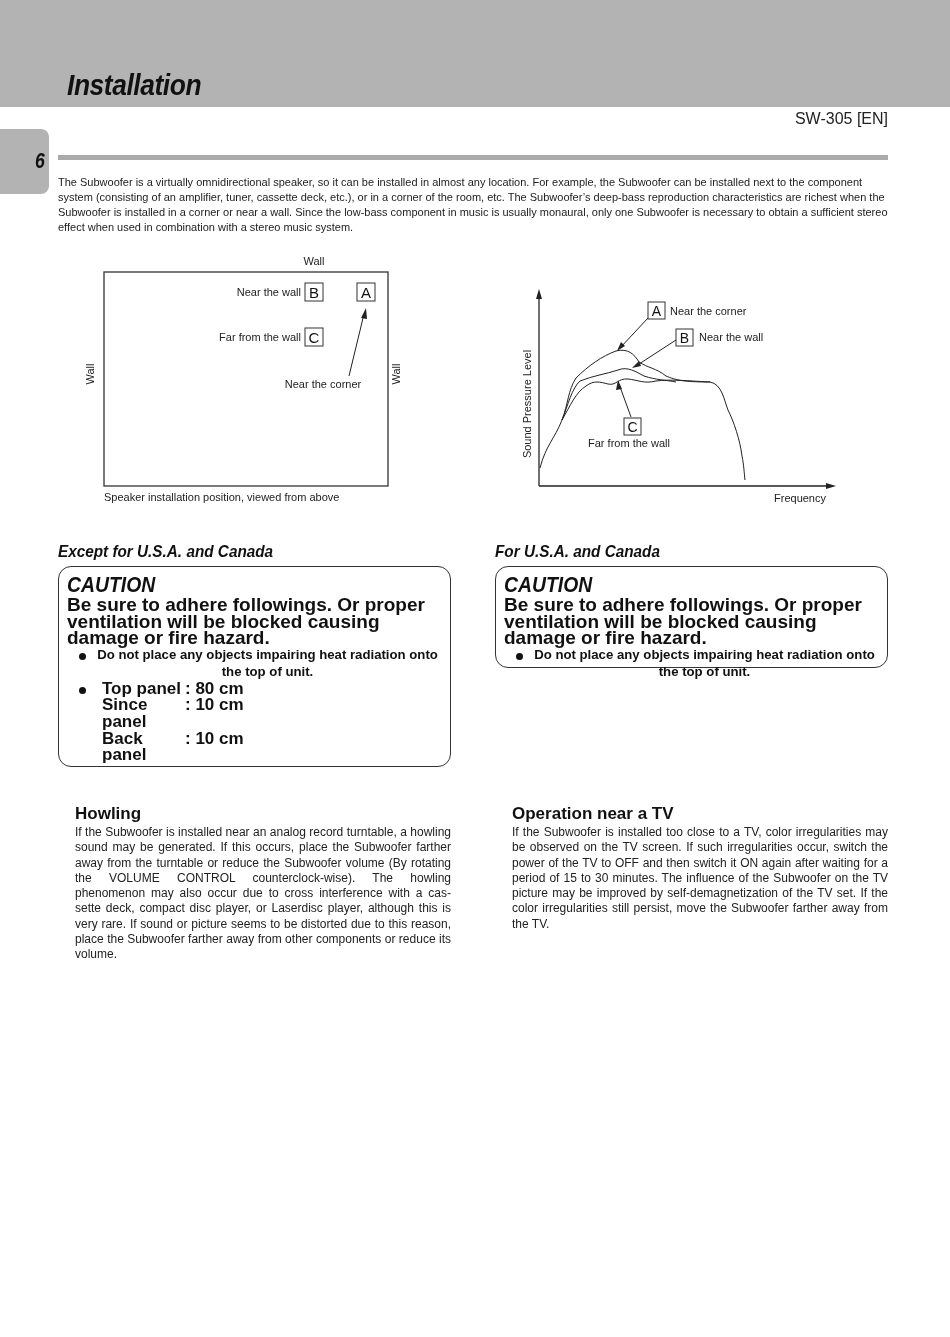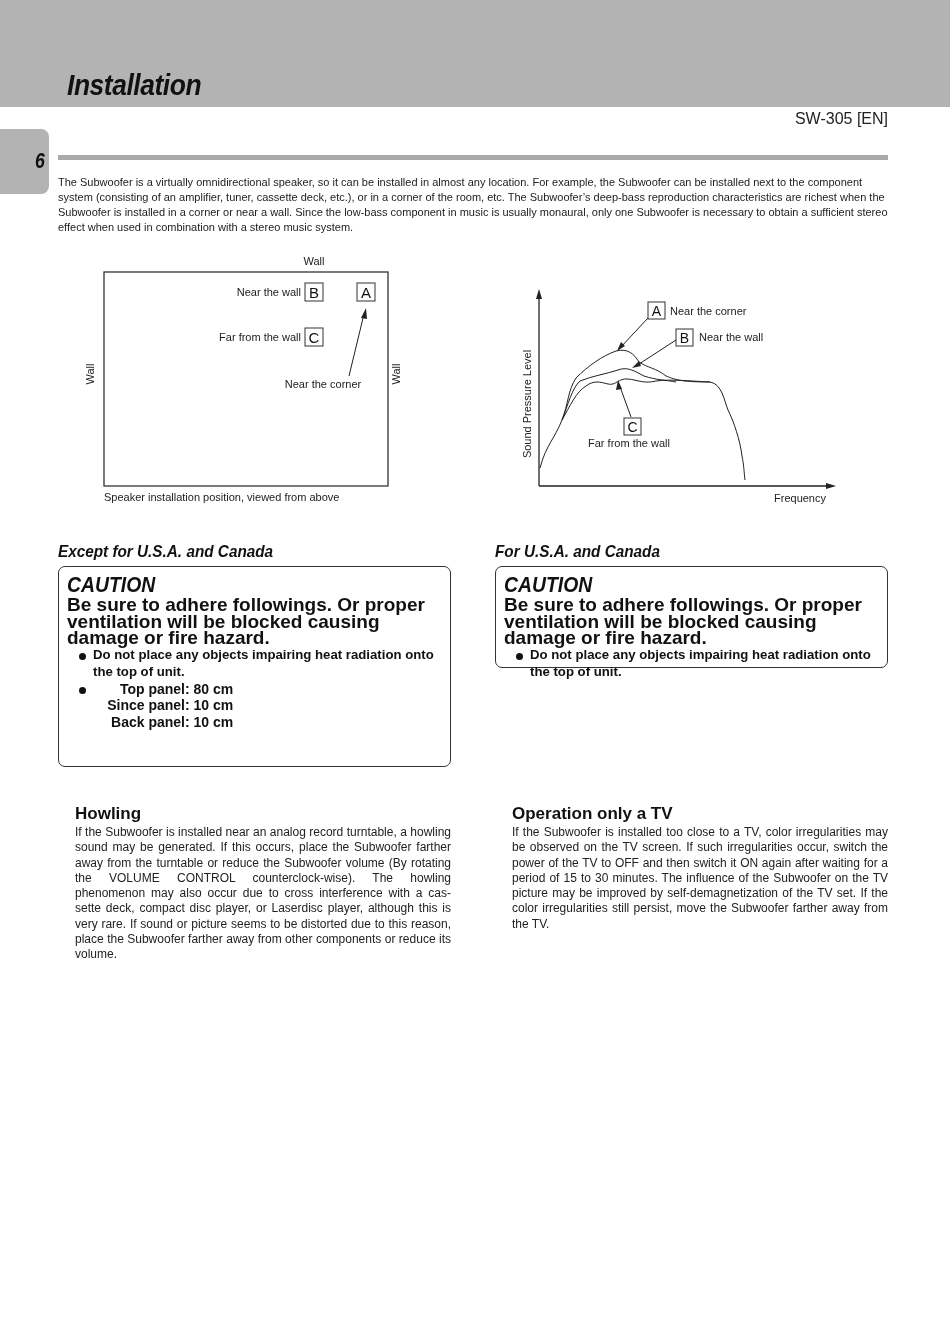--- a/index.html
+++ b/index.html
@@ -17,27 +17,27 @@
   .intro { position: absolute; left: 58px; top: 175px; width: 830px; font-size: 11px; line-height: 15px; color: #222; text-align: left; }
 
   
   .diagram-room { position: absolute; left: 72px; top: 250px; width: 350px; height: 260px; text-align: right; }
   .diagram-room svg text { font-family: "Liberation Sans", sans-serif; }
 
   .diagram-graph { position: absolute; left: 510px; top: 280px; width: 340px; height: 230px; }
   .diagram-graph svg text { font-family: "Liberation Sans", sans-serif; }
 
   .caution-region-title { position: absolute; font-weight: bold; font-style: italic; font-size: 17px; color: #111; transform: scaleX(0.9); transform-origin: left top; }
-  .caution-box { position: absolute; border: 1.3px solid #333; border-radius: 7px; padding: 6px 8px 22px 8px; }
+  .caution-box { position: absolute; border: 1.3px solid #333; border-radius: 13px; padding: 6px 8px 22px 8px; }
   .caution-heading { font-weight: bold; font-style: italic; font-size: 22px; line-height: 24px; color: #111; transform: scaleX(0.88); transform-origin: left top; display: block; }
   .caution-lead { font-weight: bold; font-size: 19px; line-height: 16.7px; color: #111; }
-  .caution-list { list-style: none; margin-left: 12px; }
+  .caution-list { list-style: none; margin-left: 12px; text-align: center; }
   .caution-list li { position: relative; padding-left: 14px; font-weight: bold; font-size: 13.2px; line-height: 16.7px; color: #111; }
   .caution-list li .bullet { position: absolute; left: 0; top: 6px; width: 7px; height: 7px; border-radius: 50%; background: #111; }
-  .spacing-table { margin-left: 35px; font-weight: bold; font-size: 14px; line-height: 16.7px; color: #111; text-align: right; }
+  .spacing-table { margin-left: 35px; font-weight: bold; font-size: 17px; line-height: 16.7px; color: #111; }
   .spacing-row { display: flex; }
   .spacing-label { width: 83px; }
 
   .section-title { position: absolute; font-weight: bold; font-size: 17px; color: #111; }
   .section-body { position: absolute; font-size: 12px; line-height: 15.3px; color: #222; text-align: justify; }
 </style>
 </head>
 <body>
 
 <div class="header-band"></div>
@@ -139,14 +139,14 @@
   <span class="caution-heading">CAUTION</span>
   <p class="caution-lead">Be sure to adhere followings. Or proper ventilation will be blocked causing damage or fire hazard.</p>
   <ul class="caution-list">
     <li><span class="bullet"></span><span>Do not place any objects impairing heat radiation onto the top of unit.</span></li>
   </ul>
 </div>
 
 <div class="section-title" style="left:75px; top:804px;">Howling</div>
 <p class="section-body" style="left:75px; top:825px; width:376px;">If the Subwoofer is installed near an analog record turntable, a howling sound may be generated. If this occurs, place the Subwoofer farther away from the turntable or reduce the Subwoofer volume (By rotating the VOLUME CONTROL counterclock-wise). The howling phenomenon may also occur due to cross interference with a cas-sette deck, compact disc player, or Laserdisc player, although this is very rare. If sound or picture seems to be distorted due to this reason, place the Subwoofer farther away from other components or reduce its volume.</p>
 
-<div class="section-title" style="left:512px; top:804px;">Operation only a TV</div>
+<div class="section-title" style="left:512px; top:804px;">Operation near a TV</div>
 <p class="section-body" style="left:512px; top:825px; width:376px;">If the Subwoofer is installed too close to a TV, color irregularities may be observed on the TV screen. If such irregularities occur, switch the power of the TV to OFF and then switch it ON again after waiting for a period of 15 to 30 minutes. The influence of the Subwoofer on the TV picture may be improved by self-demagnetization of the TV set. If the color irregularities still persist, move the  Subwoofer farther away from the TV.</p>
 
 </body></html>

